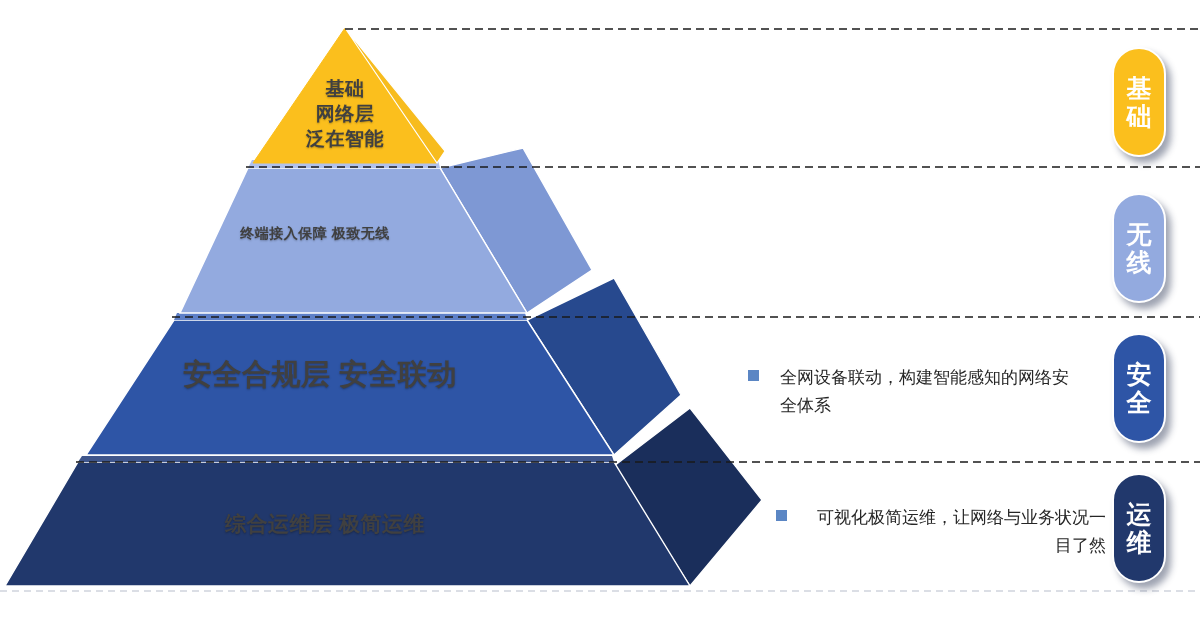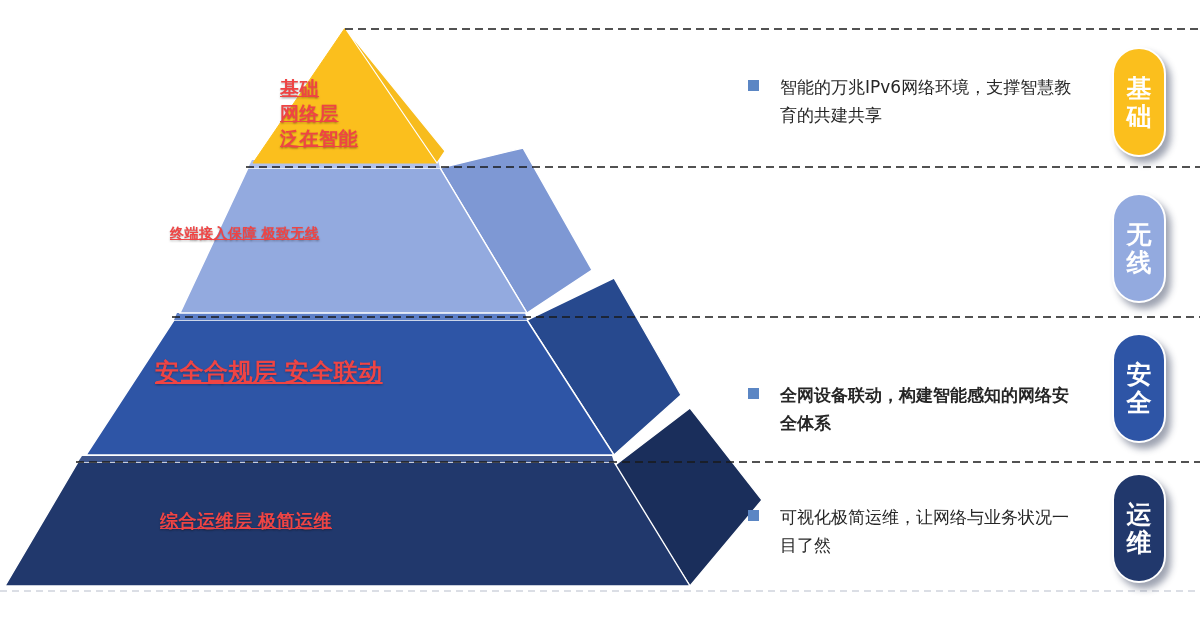--- a/index.html
+++ b/index.html
@@ -9,34 +9,33 @@
     font-family:"Liberation Sans","DejaVu Sans",sans-serif;
     overflow:hidden;
     position:relative;
   }
   #stage{position:absolute;inset:0;width:1200px;height:620px;}
   .svg-layer{position:absolute;left:0;top:0;width:1200px;height:620px;}
 
   
   .pyr-label{
     position:absolute;
-    color:#ef4444;
+    color:#404040;
     font-weight:bold;
     letter-spacing:.5px;
-    text-align:left;
+    text-align:center;
     white-space:pre-line;
     line-height:1.22;
     text-shadow:0 1px 2px rgba(0,0,0,.28);
     pointer-events:none;
-    text-decoration:underline;
   }
   #lbl-0{left:280px;top:76px;width:130px;font-size:19px;line-height:1.32;}
   #lbl-1{left:170px;top:225px;width:290px;font-size:14px;}
-  #lbl-2{left:155px;top:357px;width:330px;font-size:24px;}
-  #lbl-3{left:160px;top:511px;width:330px;font-size:18px;}
+  #lbl-2{left:155px;top:357px;width:330px;font-size:29px;}
+  #lbl-3{left:160px;top:511px;width:330px;font-size:21px;}
 
   
   .desc-row{
     position:absolute;
     display:flex;
     align-items:flex-start;
     width:330px;
   }
   .desc-bullet{
     width:11px;height:11px;
@@ -46,22 +45,22 @@
     flex:0 0 auto;
   }
   .desc-text{
     font-size:17px;
     color:#262626;
     line-height:1.62;
     font-family:"DejaVu Sans","Liberation Sans",sans-serif;
   }
   #desc-0{left:748px;top:74px;}
   #desc-1{left:748px;top:224px;}
-  #desc-2{left:748px;top:382px;font-weight:bold;}
-  #desc-3{left:748px;top:504px;}
+  #desc-2{left:748px;top:364px;}
+  #desc-3{left:776px;top:504px;text-align:right;}
 
   
   .pill{
     position:absolute;
     width:54px;height:110px;
     border-radius:27px;
     display:flex;
     flex-direction:column;
     align-items:center;
     justify-content:center;
@@ -124,24 +123,20 @@
     <line x1="0" y1="591" x2="1200" y2="591" stroke="#cfd4dd" stroke-width="1.4" stroke-dasharray="7,5"></line>
   </svg>
 
   <div class="pyr-label" id="lbl-0">基础
 网络层
 泛在智能</div>
   <div class="pyr-label" id="lbl-1">终端接入保障 极致无线</div>
   <div class="pyr-label" id="lbl-2">安全合规层 安全联动</div>
   <div class="pyr-label" id="lbl-3">综合运维层 极简运维</div>
 
-  <div class="desc-row" id="desc-0">
-    <span class="desc-bullet"></span>
-    <span class="desc-text">智能的万兆IPv6网络环境，支撑智慧教育的共建共享</span>
-  </div>
   <div class="desc-row" id="desc-2">
     <span class="desc-bullet"></span>
     <span class="desc-text">全网设备联动，构建智能感知的网络安全体系</span>
   </div>
   <div class="desc-row" id="desc-3">
     <span class="desc-bullet"></span>
     <span class="desc-text">可视化极简运维，让网络与业务状况一目了然</span>
   </div>
 
   <div class="pill" id="pill-0">

